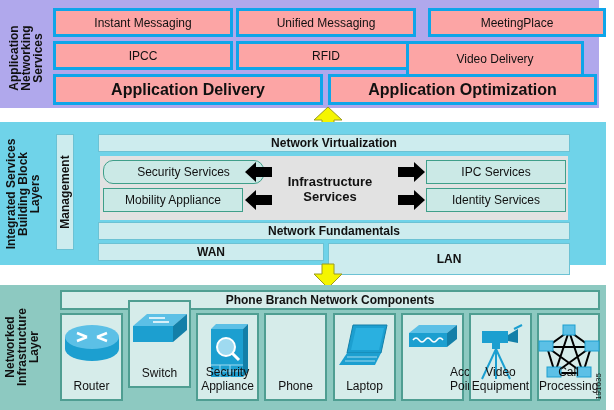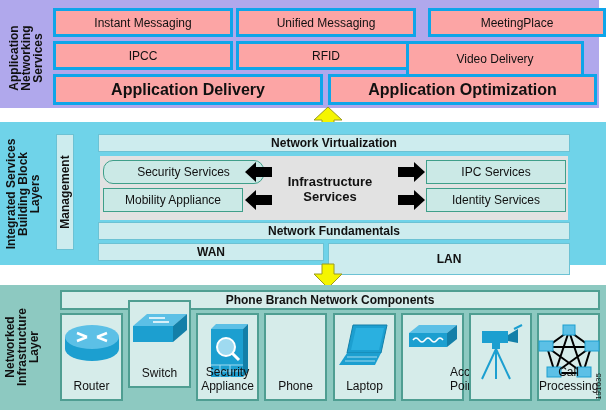--- a/index.html
+++ b/index.html
@@ -159,20 +159,22 @@
 Point</div>
     </div>
     <div class="abs dev-box" style="left: 469px; top: 313px; width: 63px; height: 88px;">
       <div class="dev-icon"><svg width="46" height="58" viewBox="0 0 46 58">
           <rect x="4" y="8" width="26" height="12" fill="#1c9fd0"></rect>
           <polygon points="30,12 40,6 40,20 30,18" fill="#137fa8"></polygon>
           <line x1="36" y1="6" x2="44" y2="2" stroke="#1c9fd0" stroke-width="2"></line>
           <rect x="14" y="20" width="8" height="6" fill="#1c9fd0"></rect>
           <path d="M18 26 L4 56 M18 26 L18 56 M18 26 L32 56" stroke="#1c9fd0" stroke-width="2"></path>
         </svg></div>
+      <div class="dev-label" style="white-space: pre-line;">Video
+Equipment</div>
     </div>
     <div class="abs dev-box" style="left: 537px; top: 313px; width: 63px; height: 88px;">
       <div class="dev-icon"><svg width="64" height="58" viewBox="0 0 64 58">
           <path d="M32 8 L10 24 L18 50 L46 50 L54 24 Z M32 8 L18 50 M32 8 L46 50 M10 24 L54 24 M10 24 L46 50 M54 24 L18 50" stroke="#000" stroke-width="2" fill="none"></path>
           <g fill="#5cc0e6" stroke="#1c9fd0">
             <rect x="26" y="2" width="12" height="10"></rect>
             <rect x="2" y="18" width="14" height="10"></rect>
             <rect x="48" y="18" width="14" height="10"></rect>
             <rect x="10" y="44" width="14" height="10"></rect>
             <rect x="40" y="44" width="14" height="10"></rect>

